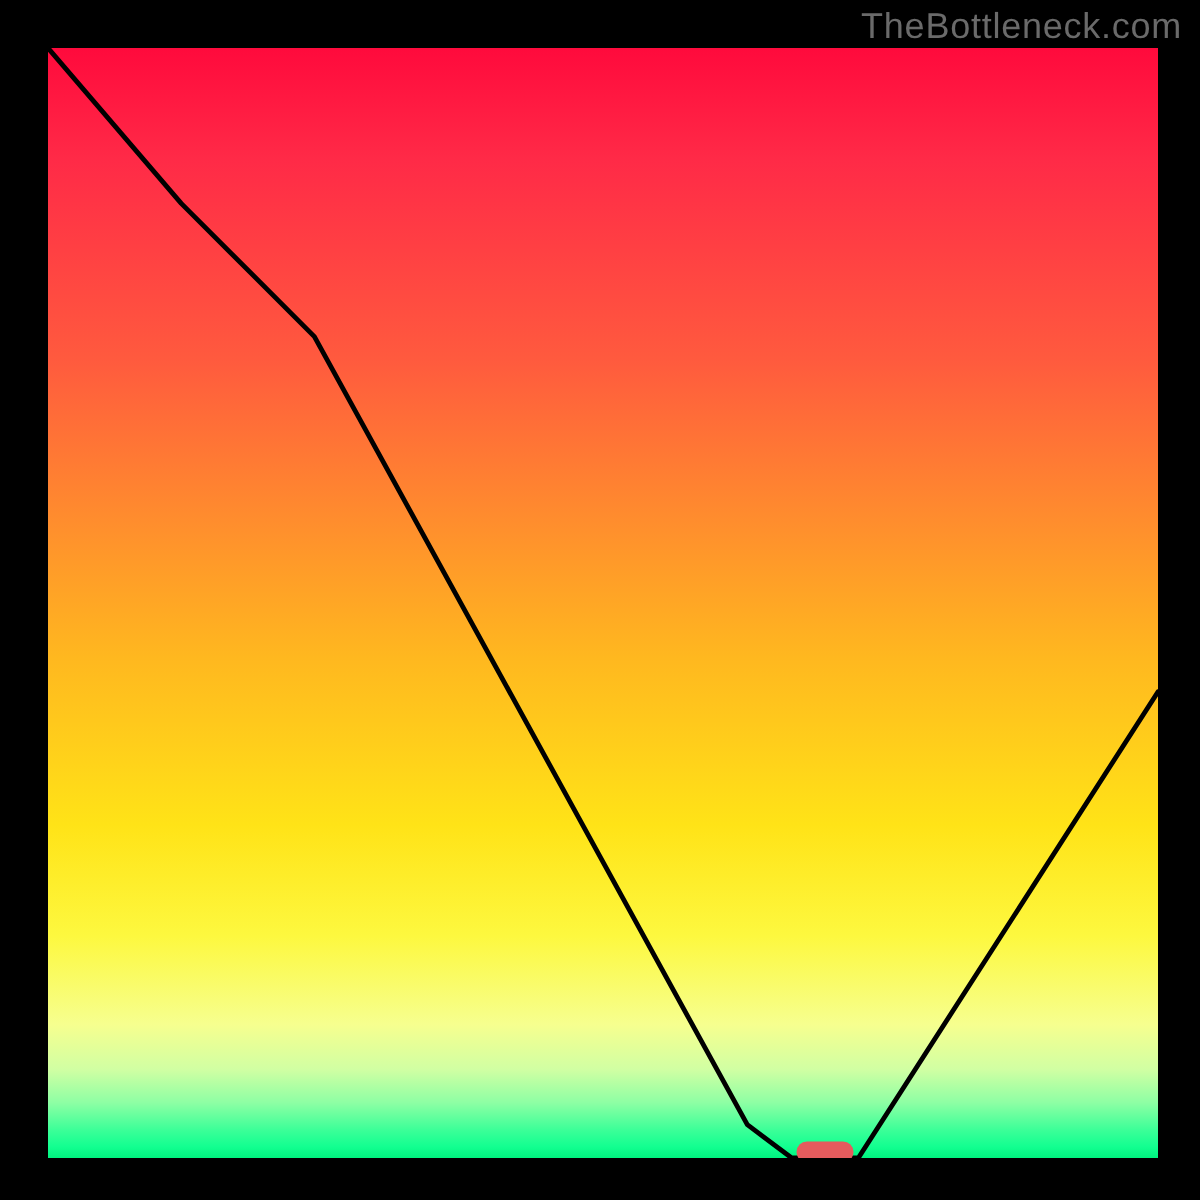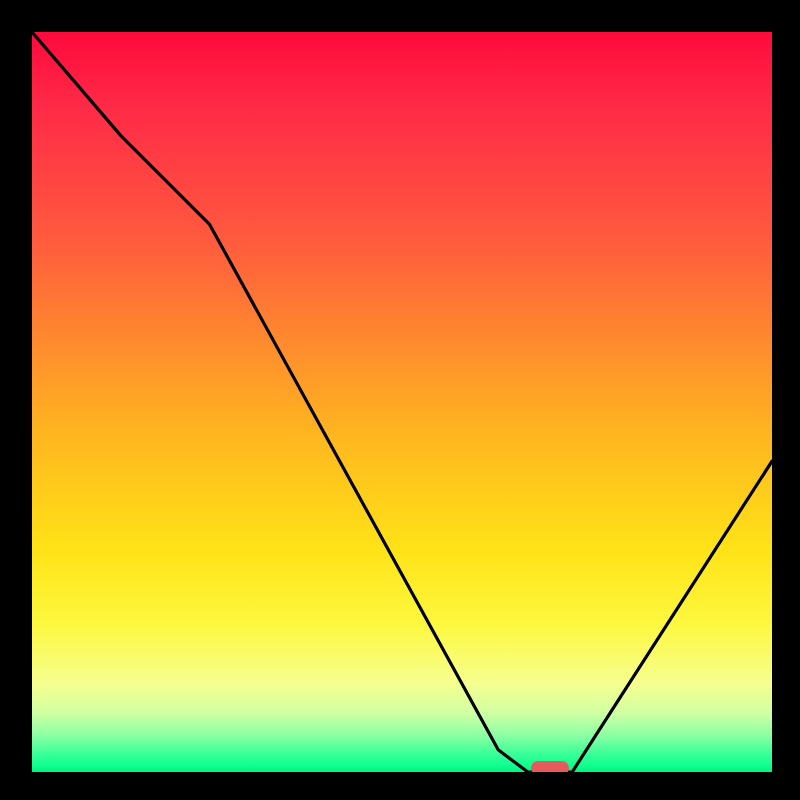--- a/index.html
+++ b/index.html
@@ -73,20 +73,21 @@
     top: 0;
     width: 100%;
     height: 100%;
     z-index: 2;
   }
 </style>
 </head>
 <body>
 
 <div class="frame">
+  <div class="watermark">TheBottleneck.com</div>
 
   <div class="plot-area">
     <div class="gradient"></div>
 
     <svg class="curve" viewBox="0 0 740 740" preserveAspectRatio="none">
       <path id="curve-path" d="M0.0 0.0 L88.8 103.6 L177.6 192.4 L466.2 717.8 L495.8 740.0 L540.2 740.0 L740.0 429.2" fill="none" stroke="#000" stroke-width="3.2" stroke-linejoin="round" stroke-linecap="round"></path>
     </svg>
 
     <div id="marker" class="marker" style="left: 518px; top: 736.3px;"></div>
   </div>

